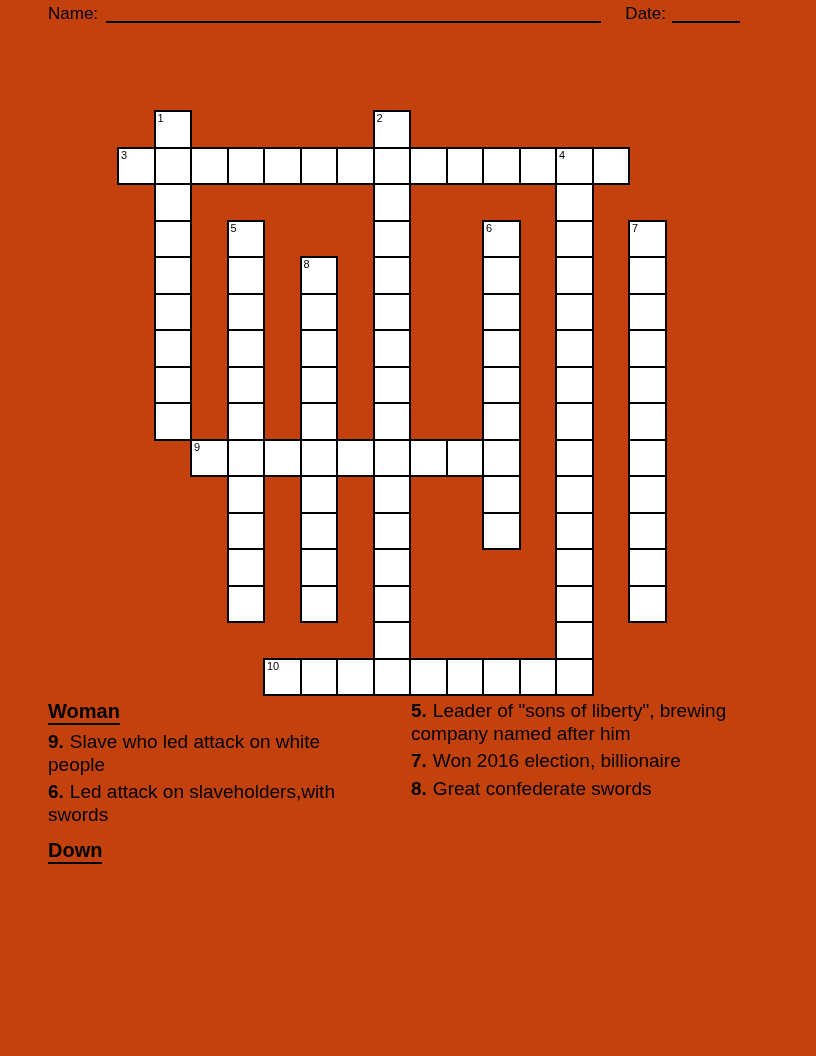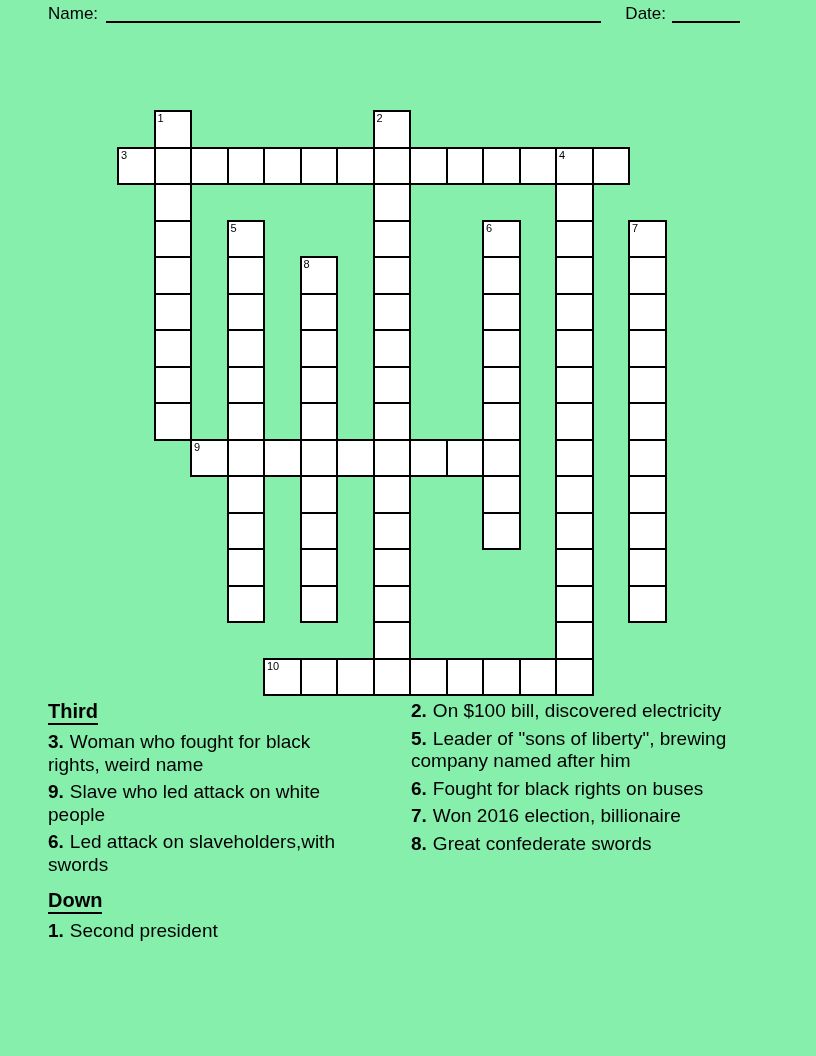--- a/index.html
+++ b/index.html
@@ -1,20 +1,20 @@
 <!DOCTYPE html>
 <html><head>
 <meta charset="utf-8">
 <style>
   html, body { margin: 0; padding: 0; background: #ffffff; }
   .page {
     position: relative;
     width: 816px;
     height: 1056px;
-    background: #86efac;
+    background: #c2410c;
     font-family: "Liberation Sans", sans-serif;
     color: #000000;
     overflow: hidden;
   }
 
   
   .name-date {
     position: absolute;
     left: 48px;
     top: 2px;
@@ -230,29 +230,25 @@
       </div>
       <div class="cell" style="left: 182.5px; top: 547.5px;"></div>
       <div class="cell" style="left: 219px; top: 547.5px;"></div>
       <div class="cell" style="left: 292px; top: 547.5px;"></div>
       <div class="cell" style="left: 328.5px; top: 547.5px;"></div>
       <div class="cell" style="left: 365px; top: 547.5px;"></div>
       <div class="cell" style="left: 401.5px; top: 547.5px;"></div>
     </div>
 
   <div class="clues-col clues-left">
-    <div class="clue-heading"><span>Third</span></div>
-    <p class="clue"><b>3.</b><span>Woman who fought for black rights, weird name</span></p>
+    <div class="clue-heading"><span>Woman</span></div>
     <p class="clue"><b>9.</b><span>Slave who led attack on white people</span></p>
     <p class="clue"><b>6.</b><span>Led attack on slaveholders,with swords</span></p>
     <div class="clue-heading down-heading"><span>Down</span></div>
-    <p class="clue"><b>1.</b><span>Second president</span></p>
   </div>
 
   <div class="clues-col clues-right">
-    <p class="clue"><b>2.</b><span>On $100 bill, discovered electricity</span></p>
     <p class="clue"><b>5.</b><span>Leader of "sons of liberty", brewing company named after him</span></p>
-    <p class="clue"><b>6.</b><span>Fought for black rights on buses</span></p>
     <p class="clue"><b>7.</b><span>Won 2016 election, billionaire</span></p>
     <p class="clue"><b>8.</b><span>Great confederate swords</span></p>
   </div>
 
 </div>
 
 </body></html>

